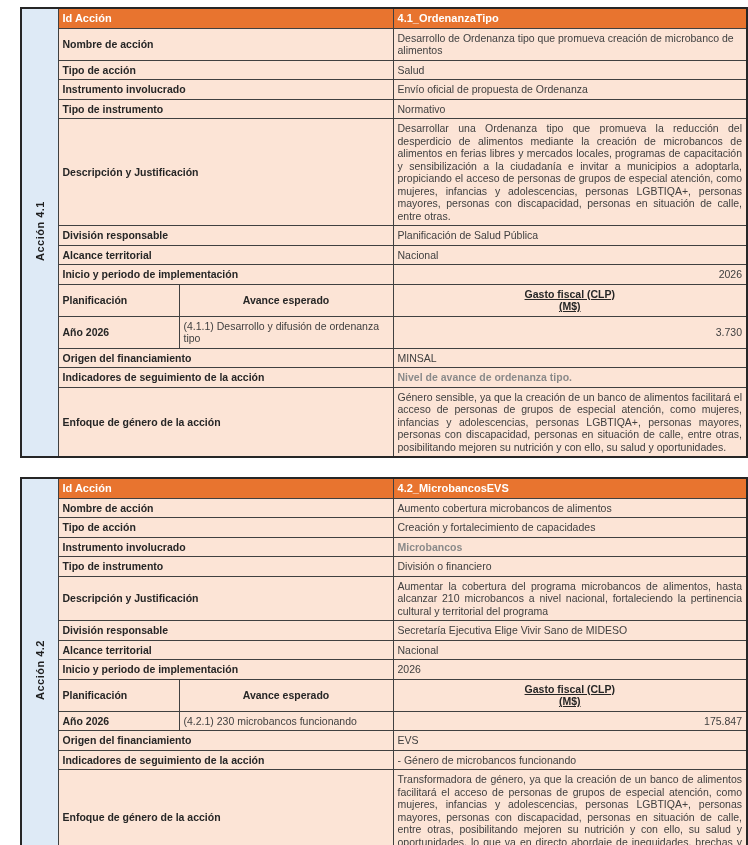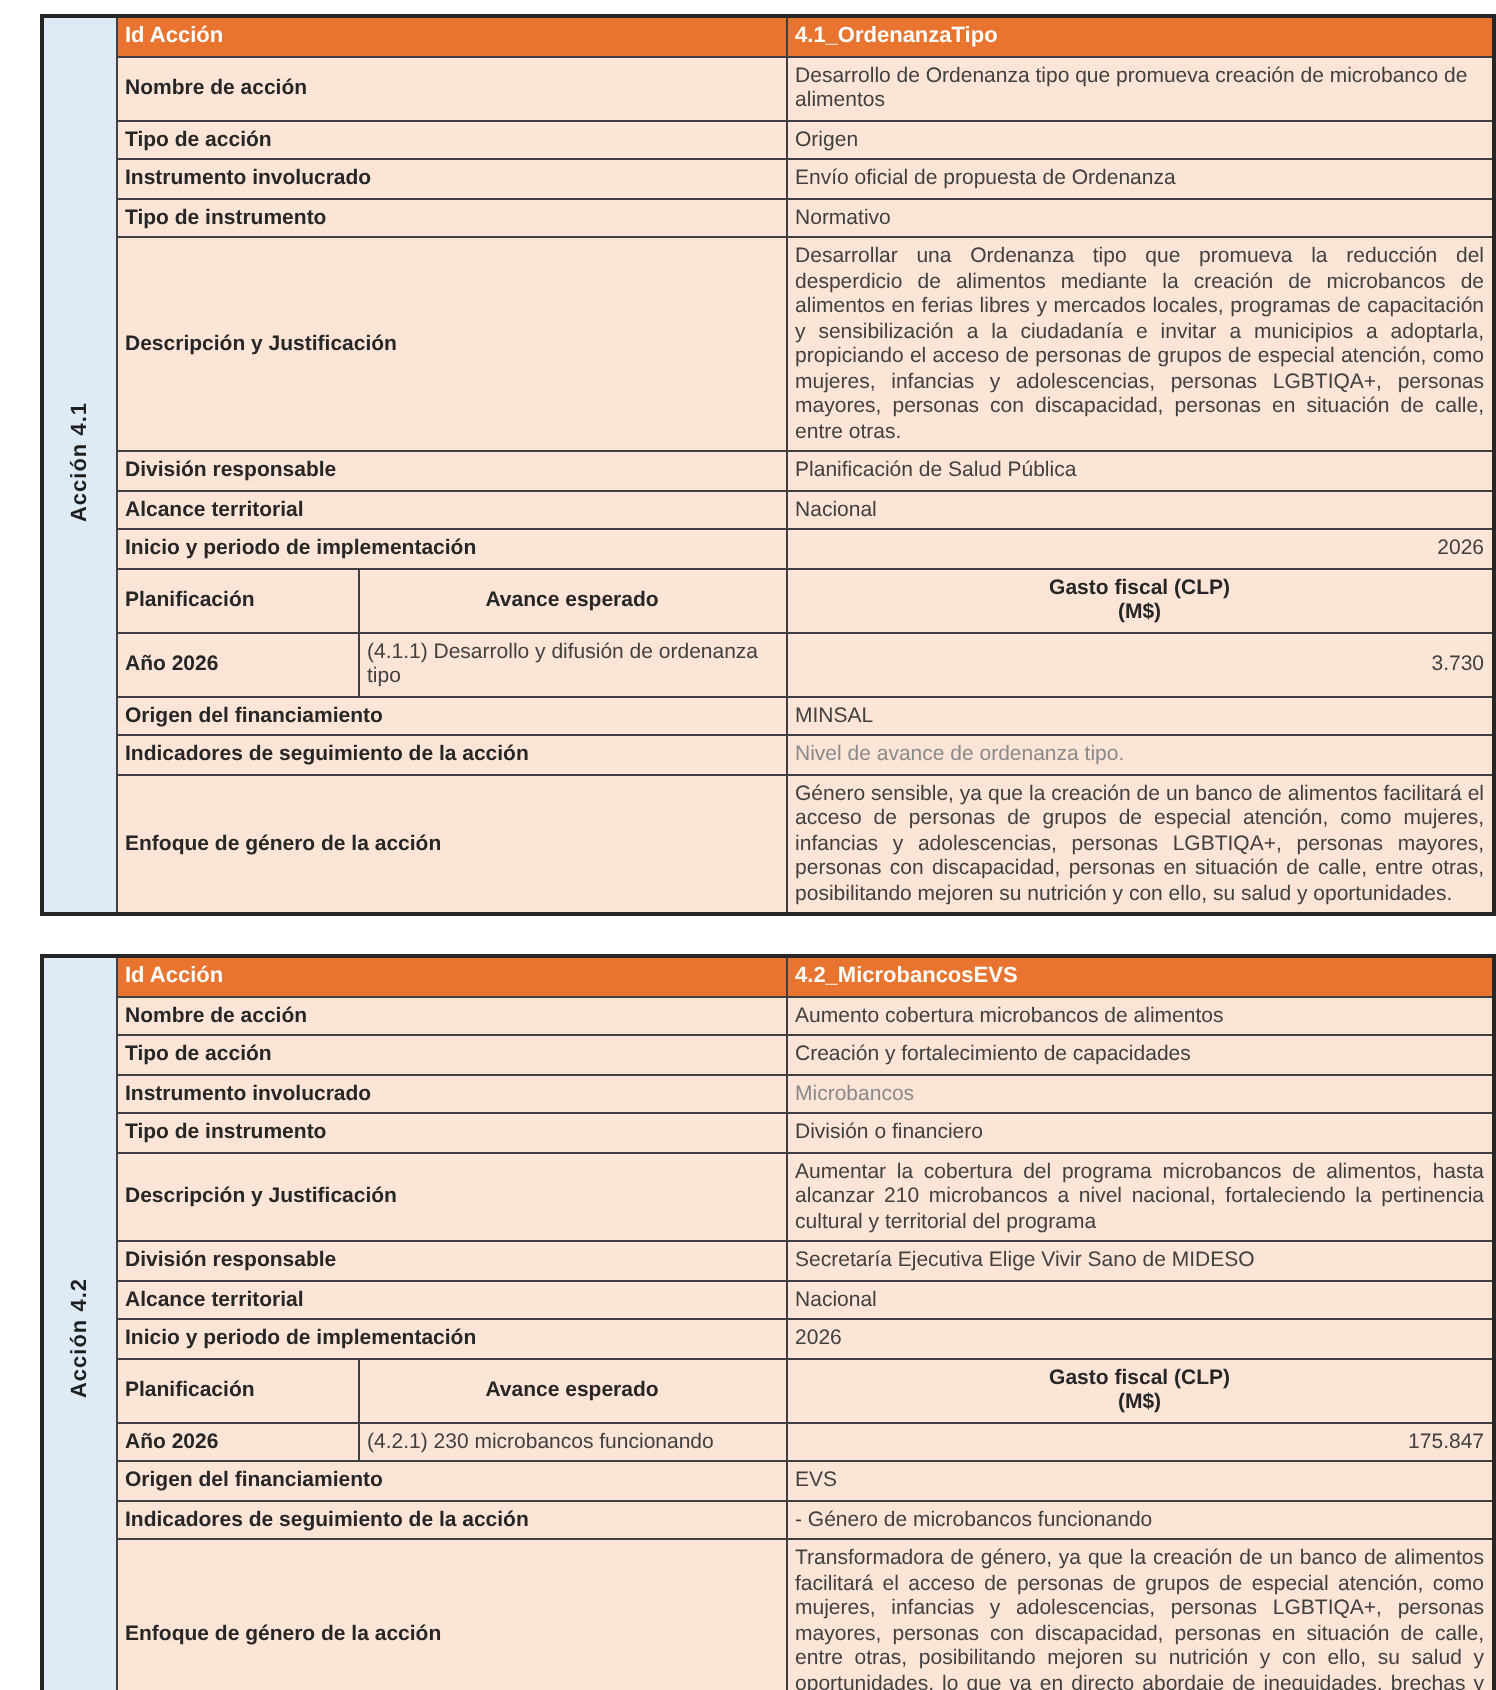--- a/index.html
+++ b/index.html
@@ -56,22 +56,22 @@
     font-weight: bold;
     font-size: 11px;
   }
   td.label {
     font-weight: bold;
     color: #262626;
   }
   td.longtext { text-align: justify; vertical-align: middle; margin-top: 26px; }
   td.center { text-align: center; }
   td.right  { text-align: right; }
-  td.muted  { color: #8a8a8a; }
-  .nowrapline { display: block; }
+  td.muted  { color: #8a8a8a; font-weight: bold; }
+  .nowrapline { display: block; text-decoration: underline; }
 </style>
 </head>
 <body>
 
 <div class="page">
 
   <table class="action-table">
     <colgroup>
       <col class="c-side">
         <col class="c-plan">
@@ -85,21 +85,21 @@
         </td>
         <td class="hdr" colspan="2">Id Acción</td>
         <td class="hdr">4.1_OrdenanzaTipo</td>
       </tr>
       <tr>
         <td class="label" colspan="2">Nombre de acción</td>
         <td>Desarrollo de Ordenanza tipo que promueva creación de microbanco de alimentos</td>
       </tr>
       <tr>
         <td class="label" colspan="2">Tipo de acción</td>
-        <td>Origen</td>
+        <td>Salud</td>
       </tr>
       <tr>
         <td class="label" colspan="2">Instrumento involucrado</td>
         <td>Envío oficial de propuesta de Ordenanza</td>
       </tr>
       <tr>
         <td class="label" colspan="2">Tipo de instrumento</td>
         <td>Normativo</td>
       </tr>
       <tr>

